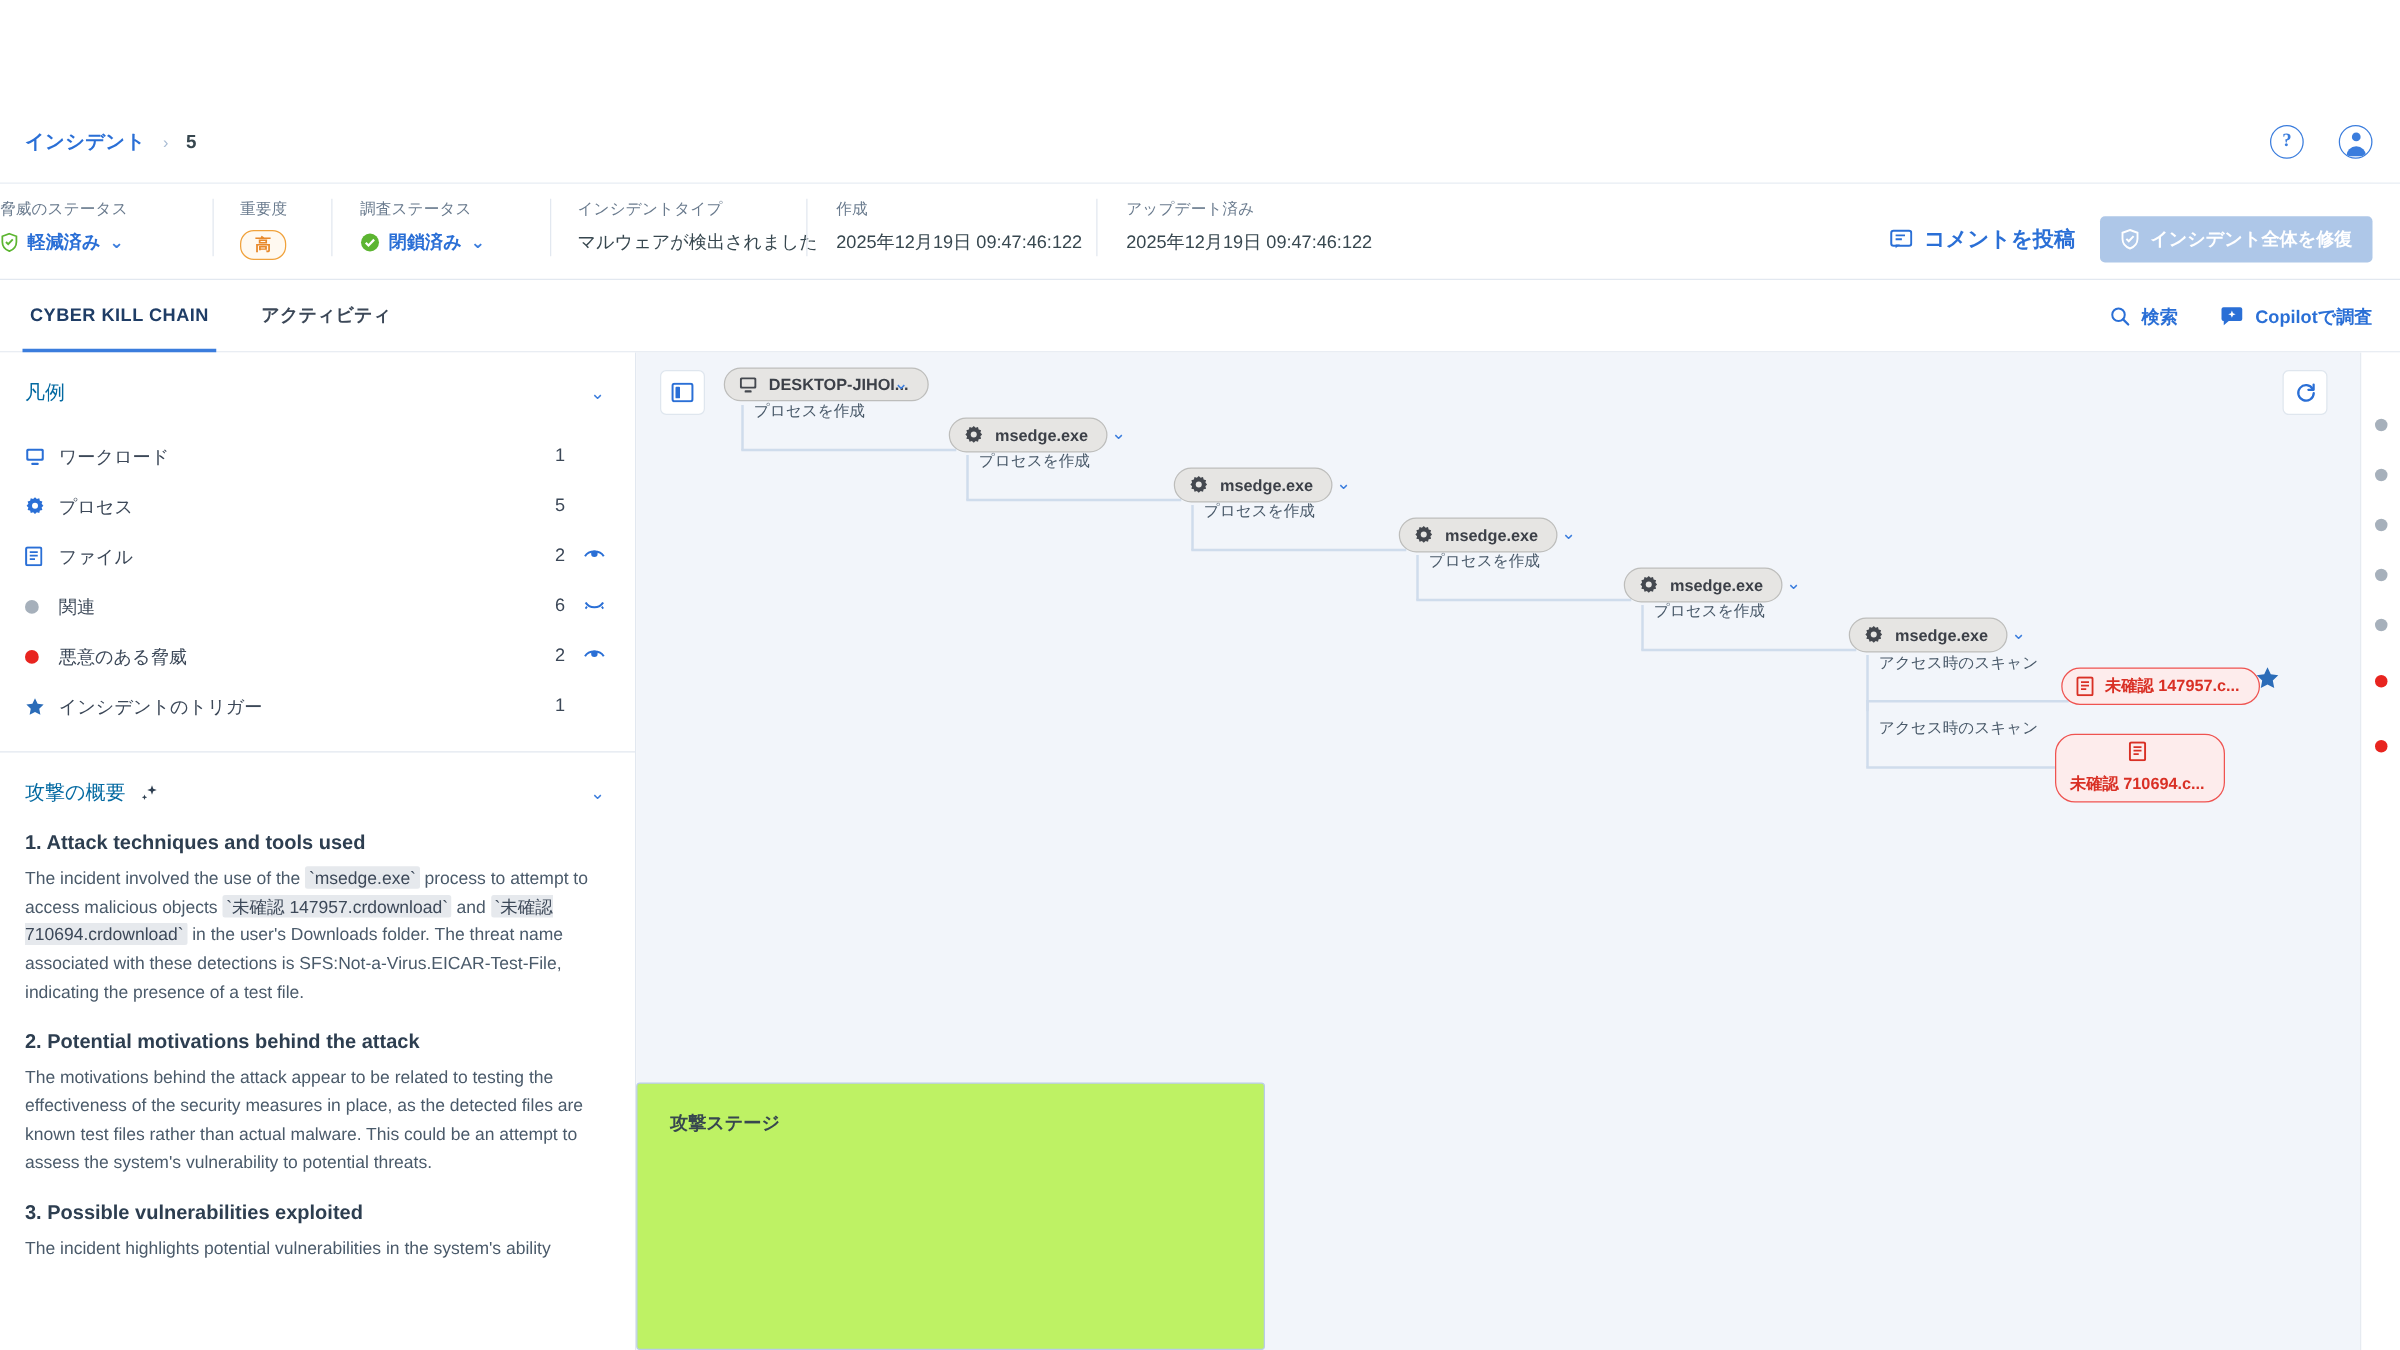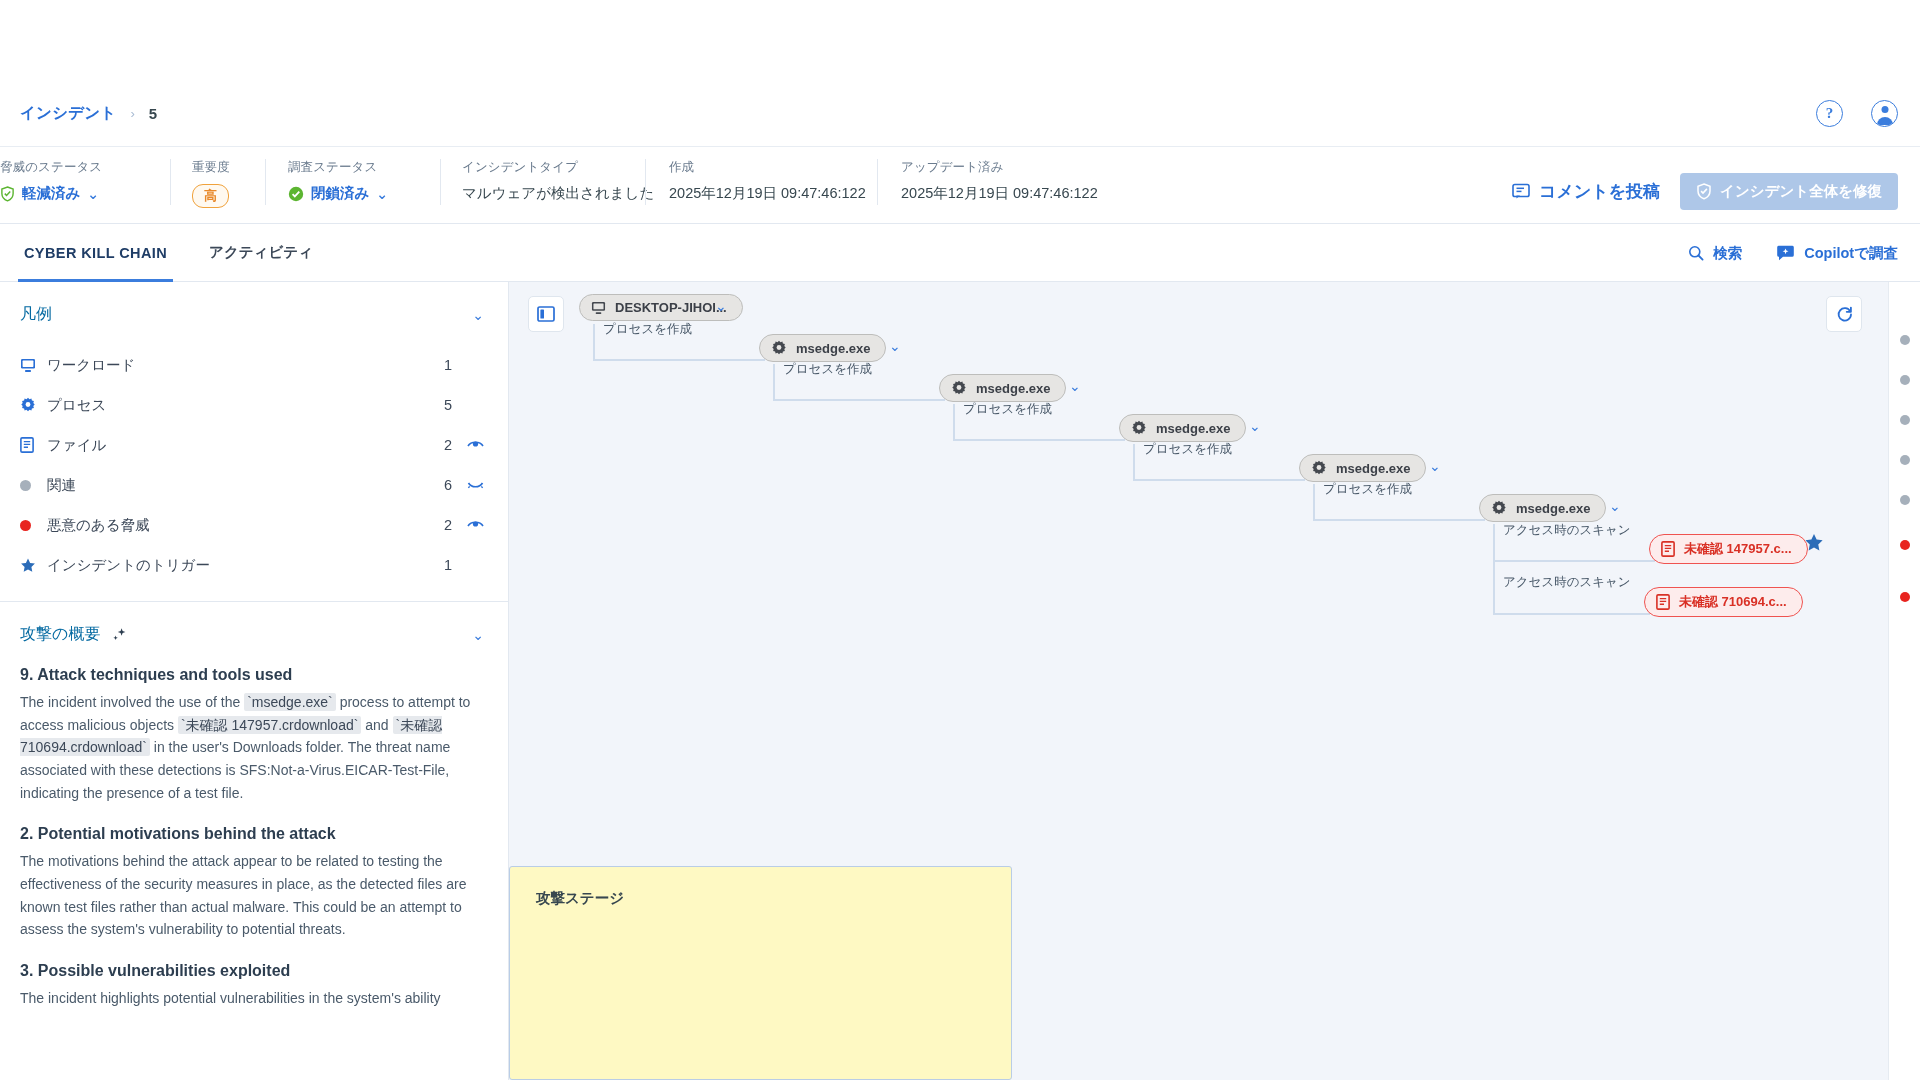--- a/index.html
+++ b/index.html
@@ -222,21 +222,21 @@
     position: absolute; font-size: 12.5px; color: #4a5a6a; z-index: 2; white-space: nowrap;
   }
   .edge { position: absolute; background: #cfdcec; z-index: 1; }
   .edge-v { width: 1.5px; }
   .edge-h { height: 1.5px; }
   .star-node { position: absolute; color: #2b6cb8; font-size: 19px; z-index: 3; }
 
   .tooltip-card {
     position: absolute; left: 509px; top: 866px;
     width: 503px; height: 214px;
-    background: #fef9c3; border: 1.5px solid #b9cde6;
+    background: #bef264; border: 1.5px solid #b9cde6;
     border-radius: 3px; padding: 22px 26px;
   }
   .tt-title { font-size: 14.5px; font-weight: 700; color: #37474f; margin-bottom: 13px; }
   .tt-body { font-size: 14px; color: #4a5a6a; line-height: 1.78; }
 </style>
 </head>
 <body>
 
 <div class="page">
 
@@ -440,21 +440,21 @@
         <span>攻撃の概要</span>
         <svg width="17" height="17" viewBox="0 0 17 17">
           <path d="M10.6 2.2 L11.6 5 L14.4 6 L11.6 7 L10.6 9.8 L9.6 7 L6.8 6 L9.6 5 Z" fill="#2d3e50"></path>
           <path d="M4.6 9.6 L5.2 11.2 L6.8 11.8 L5.2 12.4 L4.6 14 L4 12.4 L2.4 11.8 L4 11.2 Z" fill="#2d3e50"></path>
         </svg>
       </span>
       <span class="chev-panel">⌄</span>
     </div>
 
     <div class="summary-body">
-      <div class="sum-h">9. Attack techniques and tools used</div>
+      <div class="sum-h">1. Attack techniques and tools used</div>
       <div class="sum-p">The incident involved the use of the <span class="code-chip">`msedge.exe`</span> process to attempt to access malicious objects <span class="code-chip">`未確認 147957.crdownload`</span> and <span class="code-chip">`未確認 710694.crdownload`</span> in the user's Downloads folder. The threat name associated with these detections is SFS:Not-a-Virus.EICAR-Test-File, indicating the presence of a test file.</div>
       <div class="sum-h">2. Potential motivations behind the attack</div>
       <div class="sum-p">The motivations behind the attack appear to be related to testing the effectiveness of the security measures in place, as the detected files are known test files rather than actual malware. This could be an attempt to assess the system's vulnerability to potential threats.</div>
       <div class="sum-h">3. Possible vulnerabilities exploited</div>
       <div class="sum-p">The incident highlights potential vulnerabilities in the system's ability</div>
     </div>
   </div>
 
   <div class="canvas">
 
@@ -548,21 +548,21 @@
         <path d="M3.8 4.6 H10.2 M3.8 7.4 H10.2 M3.8 10.2 H8" stroke="#d93025" stroke-width="1.4"></path>
       </svg>
       <span>未確認 147957.c...</span>
     </div>
     <span class="star-node" style="left:1295px; top:251px;">
       <svg width="20" height="19" viewBox="0 0 16 15">
         <path d="M8 0.6 L10.1 5 L14.9 5.6 L11.4 9 L12.3 13.8 L8 11.5 L3.7 13.8 L4.6 9 L1.1 5.6 L5.9 5 Z" fill="#2b6cb8"></path>
       </svg>
     </span>
 
-    <div class="node node-red" style="left:1135px; top:305px;">
+    <div class="node node-red" style="left:1135px; top:305px;flex-direction:column;">
       <svg width="14" height="16" viewBox="0 0 14 16">
         <rect x="0.9" y="0.9" width="12.2" height="14.2" rx="1.2" fill="none" stroke="#d93025" stroke-width="1.6"></rect>
         <path d="M3.8 4.6 H10.2 M3.8 7.4 H10.2 M3.8 10.2 H8" stroke="#d93025" stroke-width="1.4"></path>
       </svg>
       <span>未確認 710694.c...</span>
     </div>
 
     <div class="edge-label" style="left:94px;  top:39px;">プロセスを作成</div>
     <div class="edge-label" style="left:274px; top:79px;">プロセスを作成</div>
     <div class="edge-label" style="left:454px; top:119px;">プロセスを作成</div>

